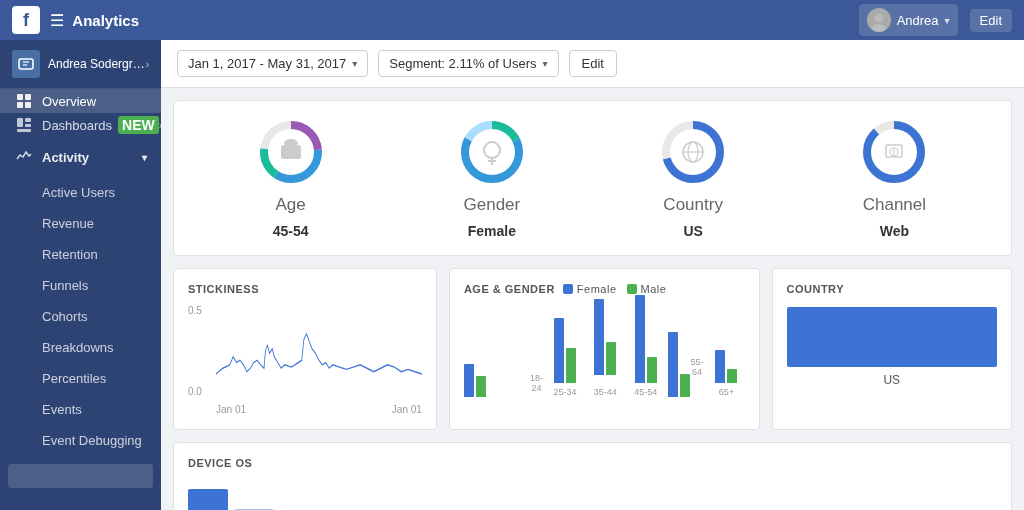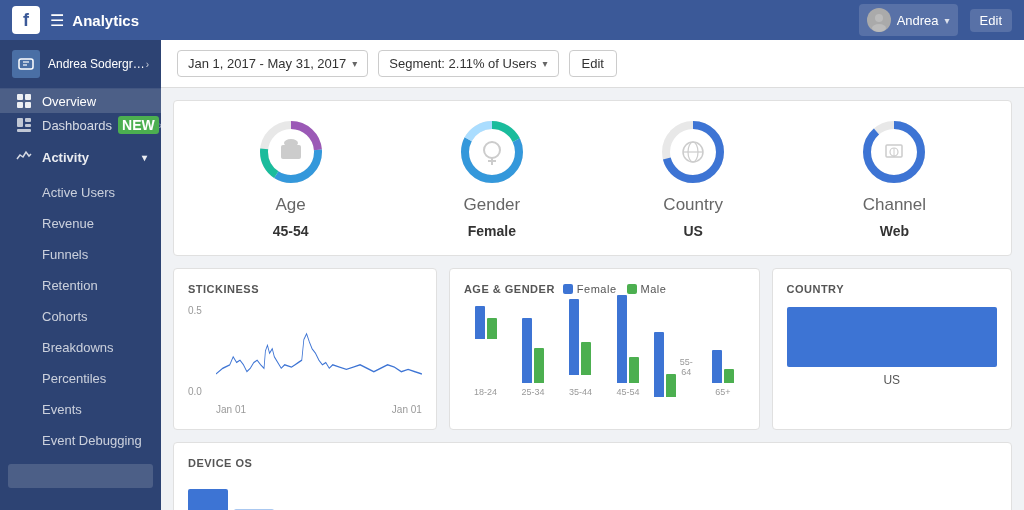--- a/index.html
+++ b/index.html
@@ -150,24 +150,24 @@
       <span class="chevron">▾</span>
     </div>
 
     <div class="sidebar-sub-item">
       <span>Active Users</span>
     </div>
     <div class="sidebar-sub-item">
       <span>Revenue</span>
     </div>
     <div class="sidebar-sub-item">
+      <span>Retention</span>
+    </div>
+    <div class="sidebar-sub-item">
       <span>Funnels</span>
-    </div>
-    <div class="sidebar-sub-item">
-      <span>Retention</span>
     </div>
     <div class="sidebar-sub-item">
       <span>Cohorts</span>
     </div>
     <div class="sidebar-sub-item">
       <span>Breakdowns</span>
     </div>
     <div class="sidebar-sub-item">
       <span>Percentiles</span>
     </div>
@@ -281,21 +281,21 @@
               <span>Female</span>
             </span>
             <span class="legend-item">
               <span class="legend-dot" style="background:#4caf50;"></span>
               <span>Male</span>
             </span>
           </span>
         </div>
         <div style="display:flex;align-items:flex-end;gap:4px;height:110px;padding-bottom:18px;">
 
-        <div style="display: flex; flex-direction: column; align-items: center; flex: 1 1 0%; gap: 44px;">
+        <div style="display: flex; flex-direction: row; align-items: center; flex: 1 1 0%; gap: 44px;">
               <div style="display: flex; gap: 2px; align-items: flex-end; width: 100%; justify-content: center; flex: 1 1 0%;">
                 <div style="width: 10px; height: 33px; background: rgb(61, 116, 212); border-radius: 1px 1px 0px 0px;"></div>
                 <div style="width: 10px; height: 21px; background: rgb(76, 175, 80); border-radius: 1px 1px 0px 0px;"></div>
               </div>
               <div style="font-size: 9px; color: rgb(153, 153, 153); margin-top: 4px; text-align: center;">18-24</div>
             </div>
             <div style="display: flex; flex-direction: column; align-items: center; flex: 1 1 0%;">
               <div style="display: flex; gap: 2px; align-items: flex-end; width: 100%; justify-content: center; flex: 1 1 0%;">
                 <div style="width: 10px; height: 65px; background: rgb(61, 116, 212); border-radius: 1px 1px 0px 0px;"></div>
                 <div style="width: 10px; height: 35px; background: rgb(76, 175, 80); border-radius: 1px 1px 0px 0px;"></div>

